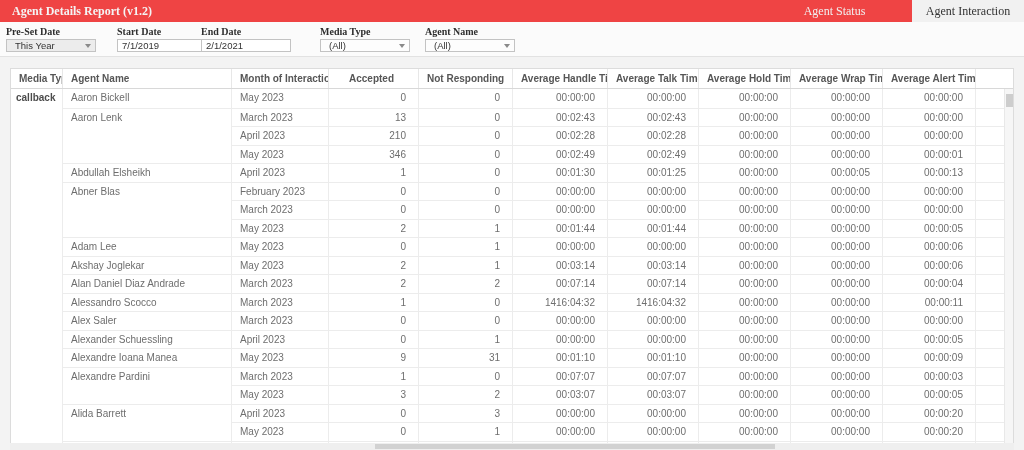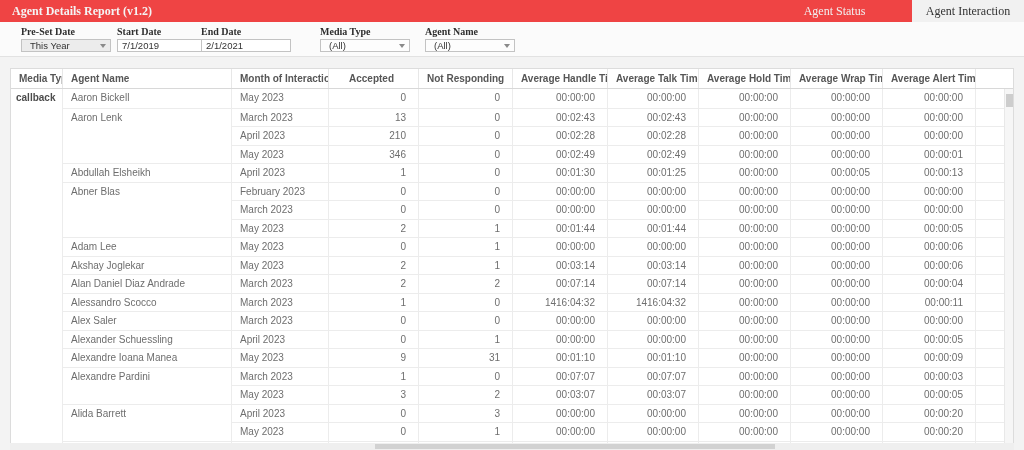--- a/index.html
+++ b/index.html
@@ -26,21 +26,21 @@
                     font-weight:600; color:#2e2e2e; margin-bottom:2px; white-space:nowrap; }
   .control { width:90px; height:13px; border:1px solid #c3c3c3; background:#fff;
              font-size:9.5px; color:#333; display:flex; align-items:center;
              padding:0 4px; position:relative; }
   .control.select { background:#ececec;padding-left:8px; }
   .control.select.light { background:#fdfdfd; }
   .caret { position:absolute; right:4px; top:4px; width:0; height:0;
            border-left:3.5px solid transparent; border-right:3.5px solid transparent;
            border-top:4px solid #8a8a8a; }
   input.control { display:block; line-height:11px; background:#fff; }
-  .f0 { left:21px; }  .f1 { left:117px; } .f2 { left:201px; }
+  .f0 { left:6px; }  .f1 { left:117px; } .f2 { left:201px; }
   .f3 { left:320px; } .f4 { left:425px; }
 
   
   .tablewrap { position:absolute; left:10px; top:68px; width:1004px; height:382px;
                background:#fff; border:1px solid #dcdcdc; overflow:hidden; }
   .grid-row { display:grid;
      grid-template-columns:52px 169px 97px 90px 94px 95px 91px 92px 92px 93px 1fr; }
   .thead { height:20px; line-height:19px; border-bottom:1px solid #d8d8d8; }
   .thead .hcell { font-size:10px; font-weight:bold; color:#565656;
                   border-right:1px solid #e7e7e7; padding:0 8px; white-space:nowrap;

